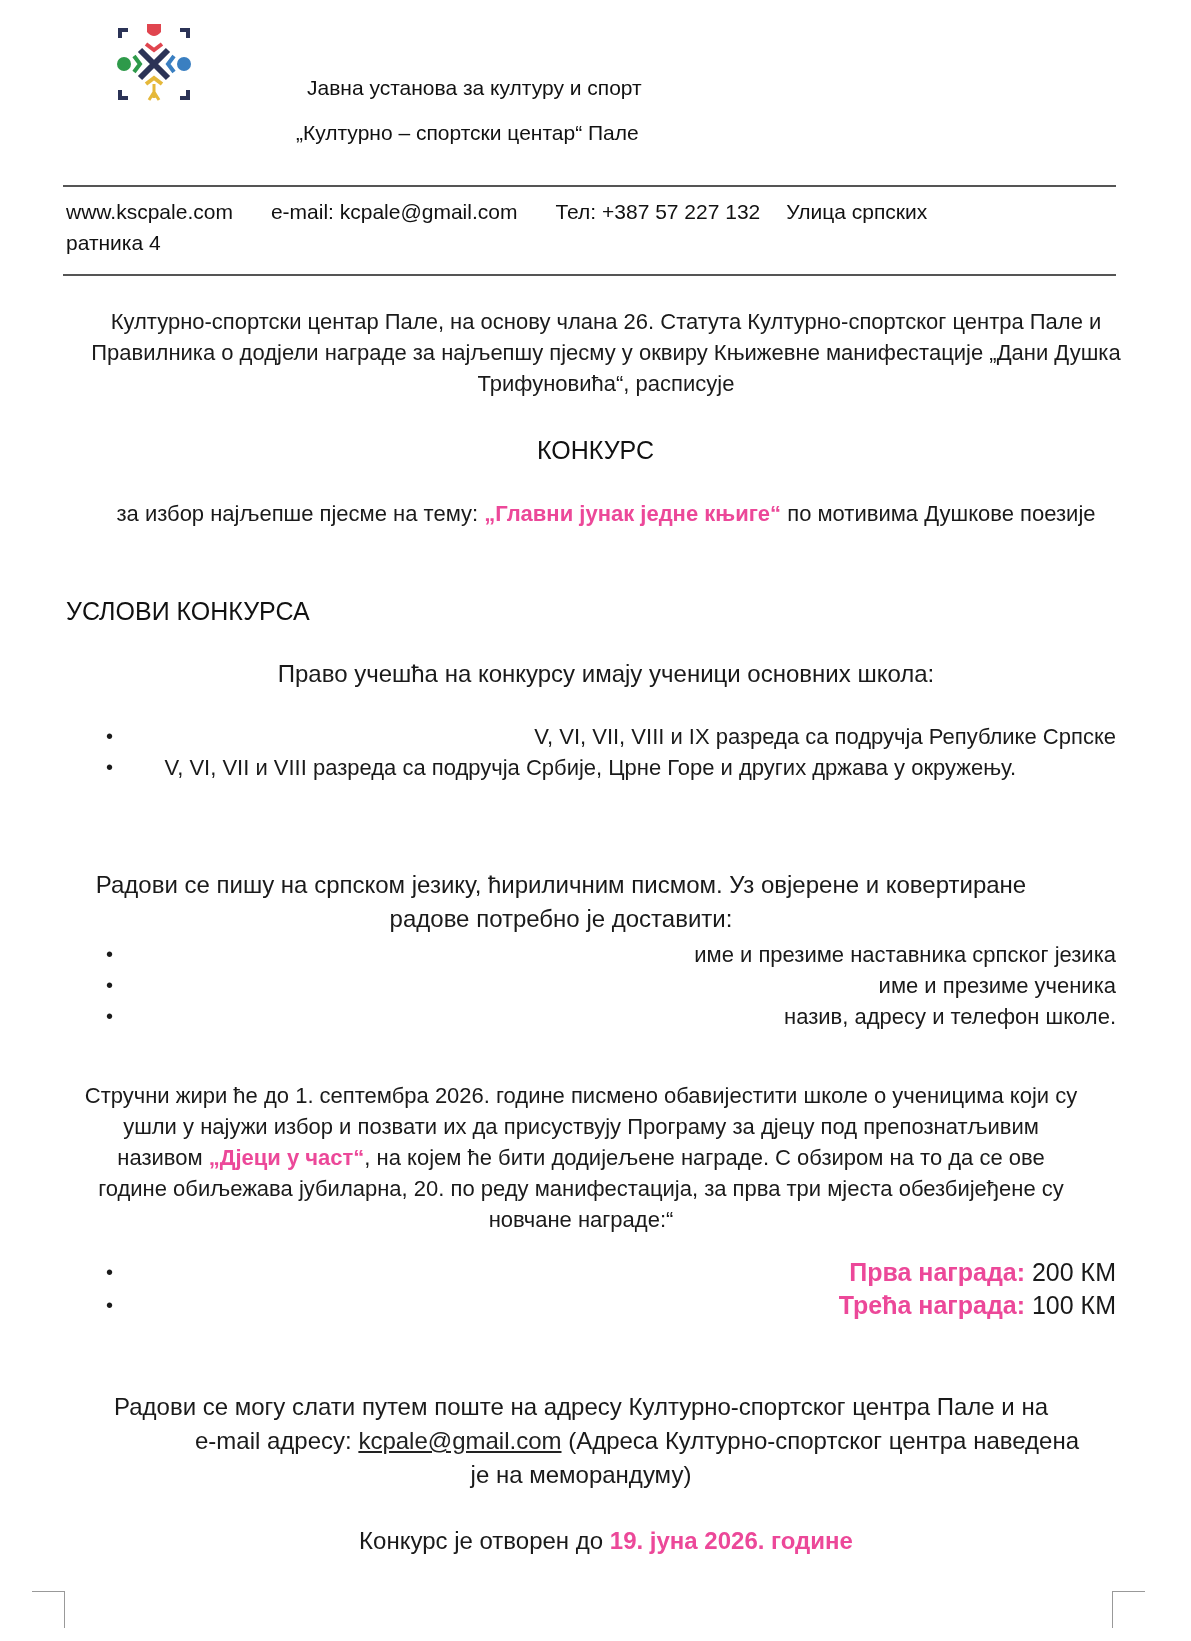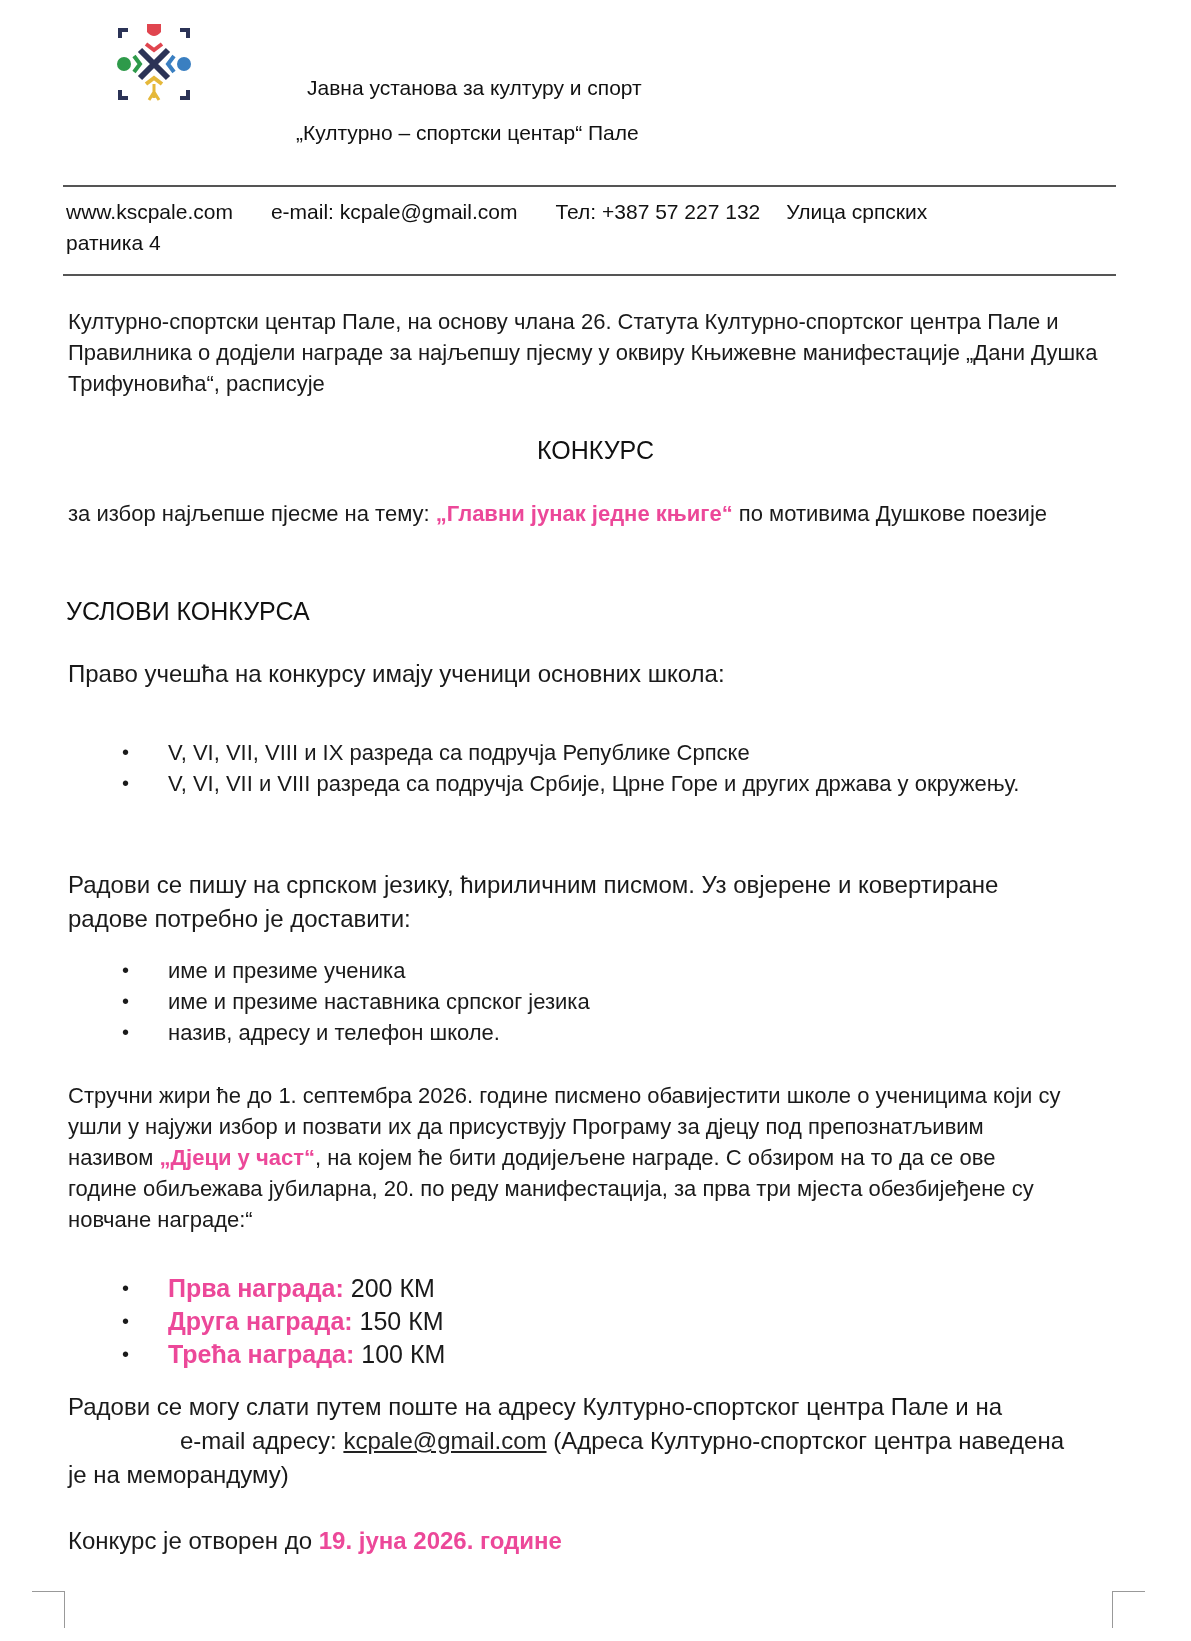--- a/index.html
+++ b/index.html
@@ -37,25 +37,26 @@
       top: 196px;
       width: 1040px;
       font-size: 21px;
       line-height: 31px;
       color: #111;
     }
     .contact .gap { display: inline-block; width: 38px; }
     .contact .gap2 { display: inline-block; width: 26px; }
     .para {
       position: absolute;
-      left: 68px;
+      left: 81px;
       width: 1050px;
       font-size: 22px;
       line-height: 31px;
       color: #1a1a1a;
+      text-align: center;
     }
     .para.big {
       font-size: 24px;
       line-height: 34px;
     }
     .title {
       position: absolute;
       left: 0;
       width: 1191px;
       text-align: center;
@@ -68,23 +69,24 @@
       left: 66px;
       top: 597px;
       font-size: 25px;
       color: #111;
     }
     b { font-weight: bold; color: #ec4899; }
     ul.bullets {
       position: absolute;
       left: 66px;
       width: 1050px;
-      margin: 16px;
+      margin: 0;
       padding: 0;
       list-style: none;
+      text-align: right;
     }
     ul.bullets li {
       position: relative;
       padding-left: 86px;
       font-size: 22px;
       line-height: 31px;
     }
     ul.bullets li::before {
       content: "•";
       position: absolute;
@@ -169,32 +171,31 @@
 <div class="heading">УСЛОВИ КОНКУРСА</div>
 
 <div class="para big" style="top:657px;">Право учешћа на конкурсу имају ученици основних школа:</div>
 <ul class="bullets" style="top:721px;">
   <li>V, VI, VII, VIII и IX разреда са подручја Републике Српске</li>
   <li style="padding-right:100px;">V, VI, VII и VIII разреда са подручја Србије, Црне Горе и других држава у окружењу.</li>
 </ul>
 
 <div class="para big" style="top:846px; width:960px;margin-top:22px;">Радови се пишу на српском језику, ћириличним писмом. Уз овјерене и ковертиране радове потребно је доставити:</div>
 <ul class="bullets" style="top:939px;">
+  <li>име и презиме наставника српског језика</li>
   <li>име и презиме ученика</li>
-  <li>име и презиме наставника српског језика</li>
   <li>назив, адресу и телефон школе.</li>
 </ul>
 
 <div class="para" style="top:1080px; width:1000px;">
   <span>Стручни жири ће до 1. септембра 2026. године писмено обавијестити школе о ученицима који су ушли у најужи избор и позвати их да присуствују Програму за дјецу под препознатљивим називом </span><b>„Дјеци у част“</b><span>, на којем ће бити додијељене награде. С обзиром на то да се ове године обиљежава јубиларна, 20. по реду манифестација, за прва три мјеста обезбијеђене су новчане награде:“</span>
 </div>
 
 <ul class="bullets big" style="top:1256px;">
   <li><b>Прва награда:</b><span> 200 КМ</span></li>
-  <li><b>Друга награда:</b><span> 150 КМ</span></li>
   <li><b>Трећа награда:</b><span> 100 КМ</span></li>
 </ul>
 
 <div class="para big" style="top:1390px; width:1000px;">
   <span>Радови се могу слати путем поште на адресу Културно-спортског центра Пале и на</span><span class="spacer"></span><span>e-mail адресу: </span><span class="link">kcpale@gmail.com</span><span> (Адреса Културно-спортског центра наведена је на меморандуму)</span>
 </div>
 
 <div class="para big" style="top:1524px;">
   <span>Конкурс је отворен до </span><b>19. јуна 2026. године</b>
 </div>

